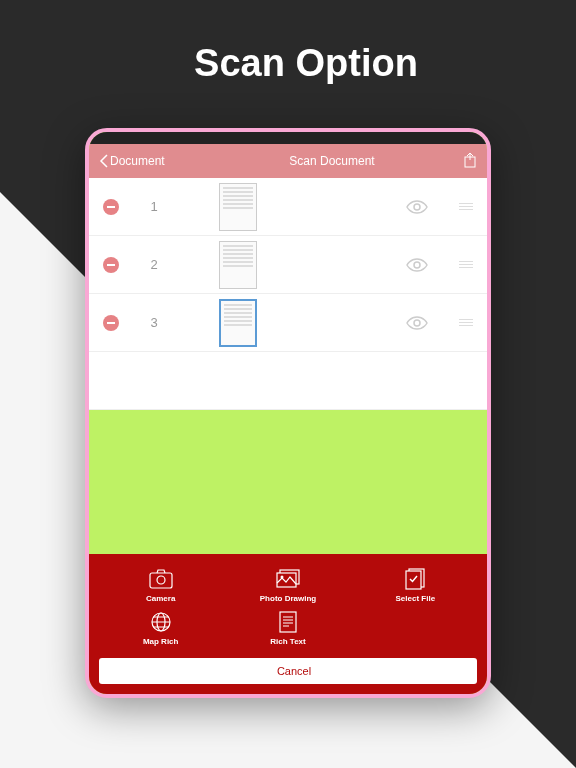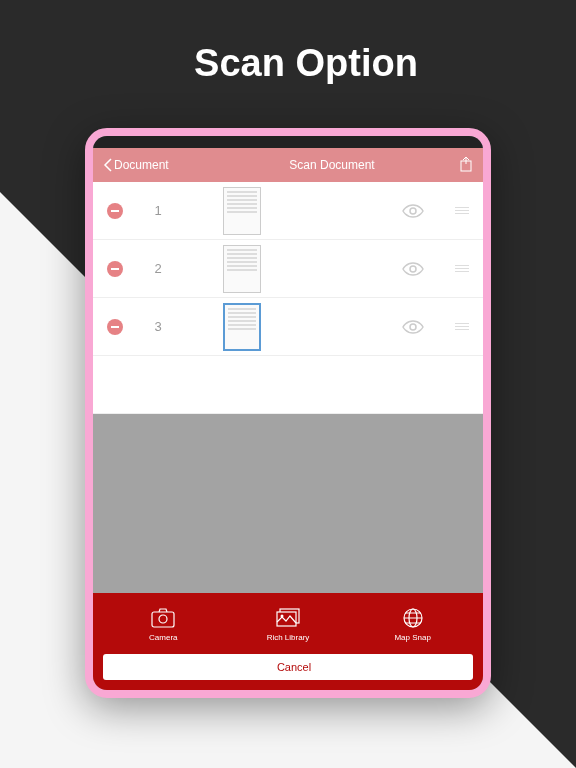--- a/index.html
+++ b/index.html
@@ -35,23 +35,23 @@
       z-index: 1;
       margin-left: 36px;
     }
     
     .device-frame {
       position: absolute;
       top: 128px;
       left: 85px;
       width: 406px;
       height: 570px;
-      background: #a3a3a3;
+      background: #bef264;
       border-radius: 22px;
-      border: 8px solid #f9a8d4;
+      border: 4px solid #f9a8d4;
       overflow: hidden;
       z-index: 2;
       box-shadow: 0 10px 40px rgba(0,0,0,0.4);
     }
     
     .status-bar {
       height: 12px;
       background: #222;
       display: flex;
       justify-content: space-between;
@@ -172,20 +172,21 @@
       right: 0;
       background: #b40a0a;
       padding: 14px 10px 10px 10px;
     }
     
     .action-grid {
       display: grid;
       grid-template-columns: repeat(3, 1fr);
       gap: 8px 4px;
       margin-bottom: 12px;
+      font-weight: bold;
     }
     
     .action-item {
       display: flex;
       flex-direction: column;
       align-items: center;
       gap: 4px;
       color: white;
     }
     
@@ -333,33 +334,52 @@
 
       <div class="action-item">
         <div class="action-icon">
           <svg width="24" height="20" viewBox="0 0 24 20" fill="none">
             <rect x="4" y="1" width="19" height="14" stroke="white" stroke-width="1.2"></rect>
             <rect x="1" y="4" width="19" height="14" stroke="white" stroke-width="1.2" fill="#b40a0a"></rect>
             <path d="M1 14L6 9L10 13L14 8L20 15" stroke="white" stroke-width="1.2"></path>
             <circle cx="6" cy="8" r="1.5" fill="white"></circle>
           </svg>
         </div>
-        <div class="action-label">Rich Library</div>
-      </div>
-
+        <div class="action-label">Photo Drawing</div>
+      </div>
+
+      <div class="action-item">
+        <div class="action-icon">
+          <svg width="20" height="22" viewBox="0 0 20 22" fill="none">
+            <rect x="4" y="1" width="15" height="18" stroke="white" stroke-width="1.2"></rect>
+            <rect x="1" y="3" width="15" height="18" stroke="white" stroke-width="1.2" fill="#b40a0a"></rect>
+            <path d="M5 11L7.5 13.5L12 8" stroke="white" stroke-width="1.5"></path>
+          </svg>
+        </div>
+        <div class="action-label">Select File</div>
+      </div>
 
 
       <div class="action-item">
         <div class="action-icon">
           <svg width="22" height="22" viewBox="0 0 22 22" fill="none">
             <circle cx="11" cy="11" r="9" stroke="white" stroke-width="1.2"></circle>
             <ellipse cx="11" cy="11" rx="4" ry="9" stroke="white" stroke-width="1.2"></ellipse>
             <path d="M2 11H20M3 6H19M3 16H19" stroke="white" stroke-width="1"></path>
           </svg>
         </div>
-        <div class="action-label">Map Snap</div>
-      </div>
-
+        <div class="action-label">Map Rich</div>
+      </div>
+
+      <div class="action-item">
+        <div class="action-icon">
+          <svg width="18" height="22" viewBox="0 0 18 22" fill="none">
+            <rect x="1" y="1" width="16" height="20" stroke="white" stroke-width="1.2"></rect>
+            <path d="M4 6H14M4 9H14M4 12H14M4 15H10" stroke="white" stroke-width="1"></path>
+          </svg>
+        </div>
+        <div class="action-label">Rich Text</div>
+      </div>
     </div>
     
     <button class="cancel-btn">Cancel</button>
   </div>
 </div>
 
 </body></html>

